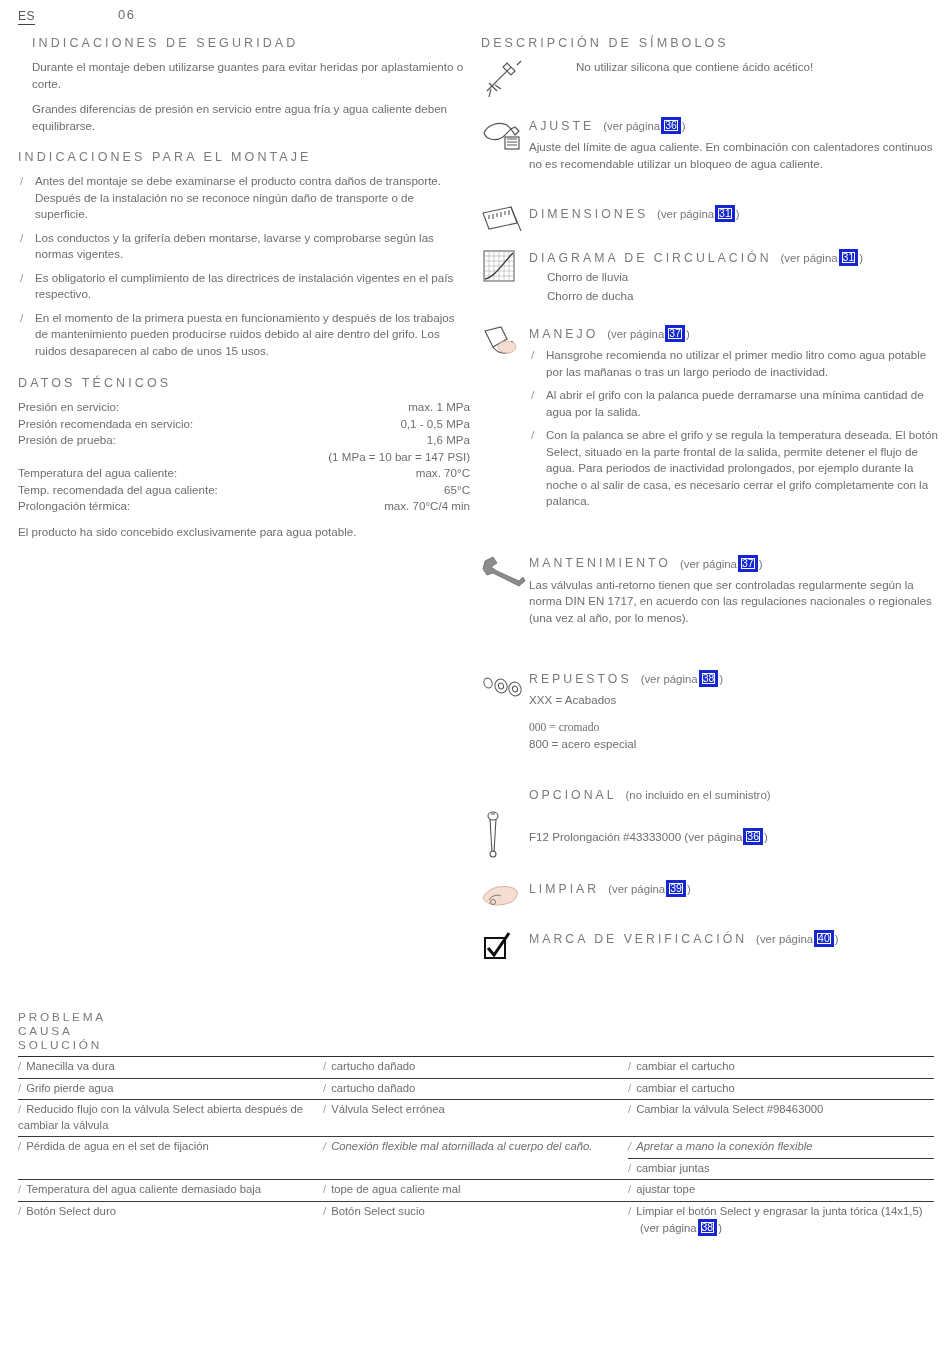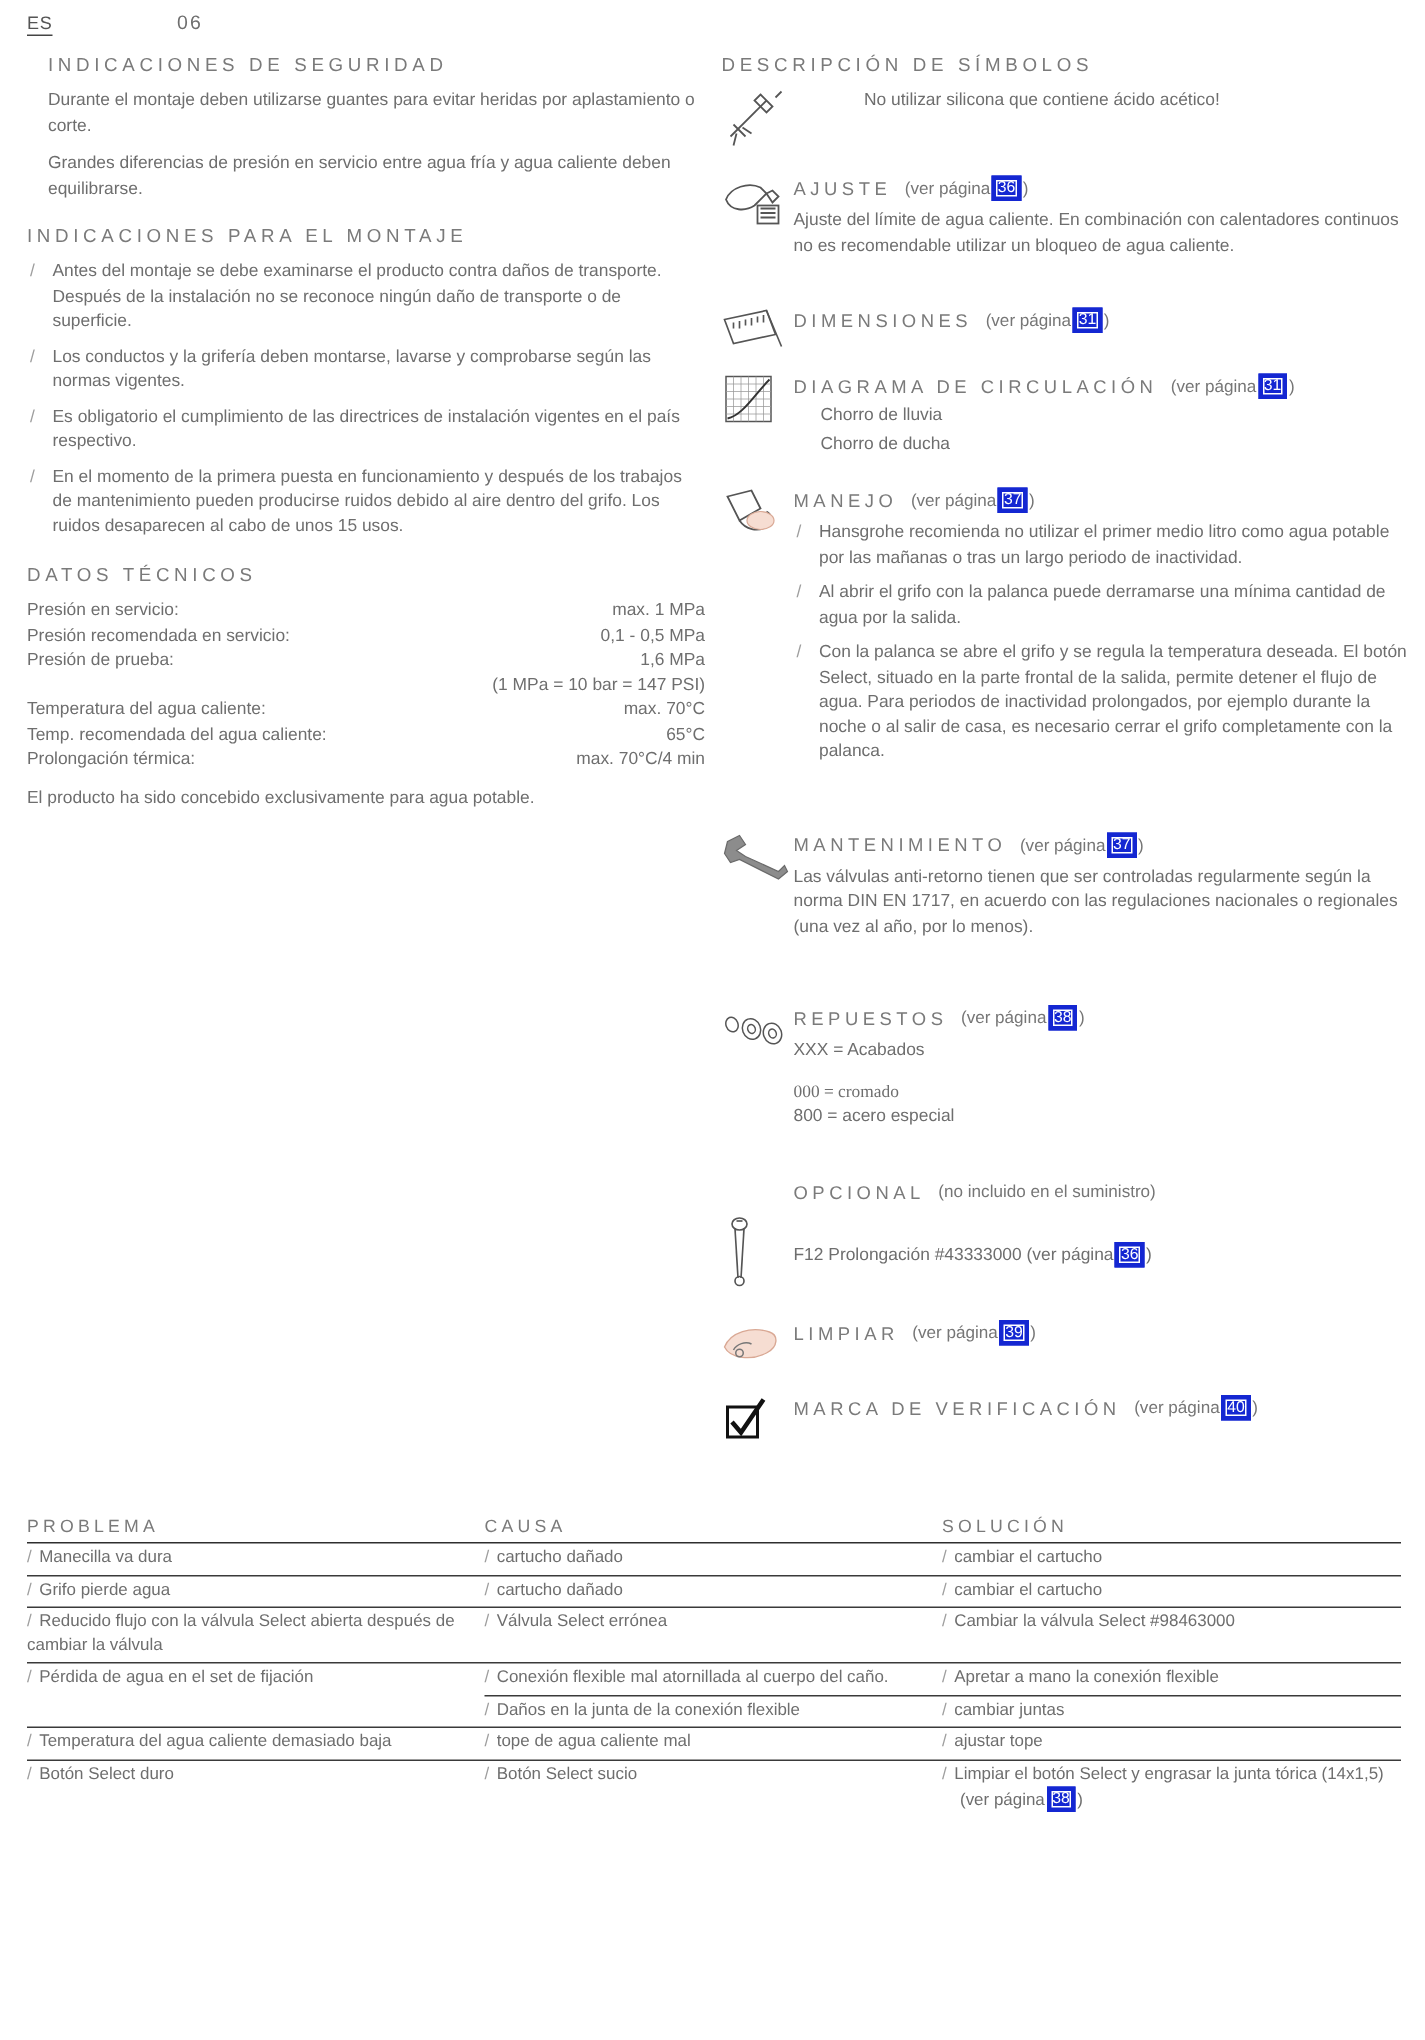--- a/index.html
+++ b/index.html
@@ -69,31 +69,31 @@
   ul.symlist li {
     position:relative; padding-left:17px; font-size:11.6px; line-height:16.5px;
     color:#6e6e6e; margin-bottom:7px;
   }
   ul.symlist li .sl { position:absolute; left:2px; top:0; color:#9e9e9e; }
 
   .codes { font-size:11.6px; line-height:16px; color:#6e6e6e; margin-top:5px; }
 
   
   .tbl { position:absolute; left:18px; top:1010px; width:916px; }
-  .thead { display:flex; padding-bottom:4px; }
+  .thead { display:flex; padding-bottom:4px;flex-direction:column; }
   .thead div { font-size:11.8px; letter-spacing:2.8px; color:#7a7a7a; }
   .c1 { width:305px; }
   .c2 { width:305px; }
   .c3 { width:306px; }
   .trow { display:flex; border-top:1.3px solid #3a3a3a; }
   .trow.thick { border-top:1.6px solid #2e2e2e; }
   .cell { font-size:11.3px; line-height:15.5px; color:#6e6e6e; padding:2px 6px 3px 0; position:relative; }
   .cell .sl { color:#9e9e9e; margin-right:5px; }
   .subrow { border-top:1.3px solid #3a3a3a; }
-  .subrow:first-child { border-top:none; }
+  .subrow:first-child { border-top:none;font-style:italic; }
 
   
   .footer { position:absolute; left:18px; top:1322px; display:flex; align-items:center; }
   .footer .lbl { font-size:12.3px; letter-spacing:3px; color:#7a7a7a; }
   .footer .ref { letter-spacing:0; font-size:11.4px; color:#767676; margin-left:9px; }
 
   svg { display:block; overflow:visible; }
 </style>
 </head>
 <body>
@@ -370,21 +370,20 @@
     <div class="trow">
       <div class="c1 cell"><span class="sl">/</span><span>Reducido flujo con la válvula Select abierta después de cambiar la válvula</span></div>
       <div class="c2 cell"><span class="sl">/</span><span>Válvula Select errónea</span></div>
       <div class="c3 cell"><span class="sl">/</span><span>Cambiar la válvula Select #98463000</span></div>
     </div>
 
     <div class="trow">
       <div class="c1 cell"><span class="sl">/</span><span>Pérdida de agua en el set de fijación</span></div>
       <div class="c2">
         <div class="cell subrow"><span class="sl">/</span><span>Conexión flexible mal atornillada al cuerpo del caño.</span></div>
-        <div class="cell subrow"><span class="sl">/</span><span>Daños en la junta de la conexión flexible</span></div>
       </div>
       <div class="c3">
         <div class="cell subrow"><span class="sl">/</span><span>Apretar a mano la conexión flexible</span></div>
         <div class="cell subrow"><span class="sl">/</span><span>cambiar juntas</span></div>
       </div>
     </div>
 
     <div class="trow">
       <div class="c1 cell"><span class="sl">/</span><span>Temperatura del agua caliente demasiado baja</span></div>
       <div class="c2 cell"><span class="sl">/</span><span>tope de agua caliente mal</span></div>

